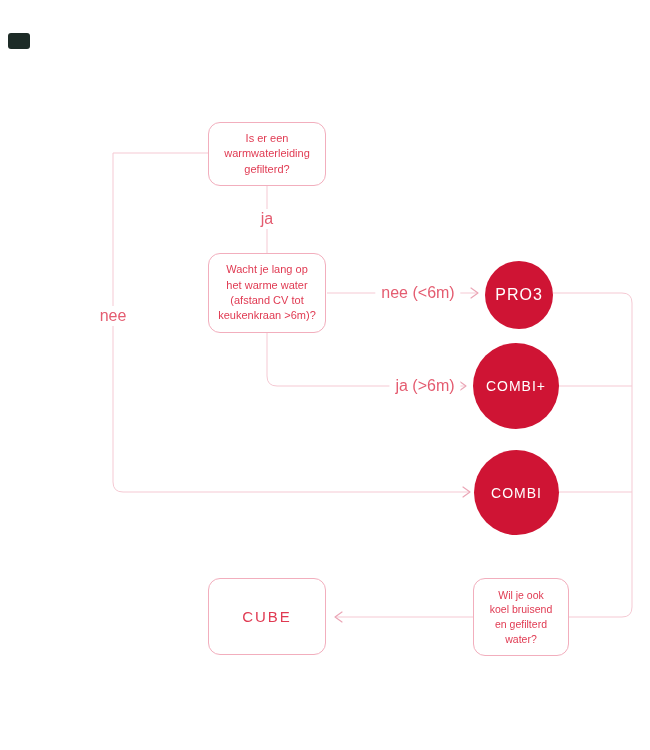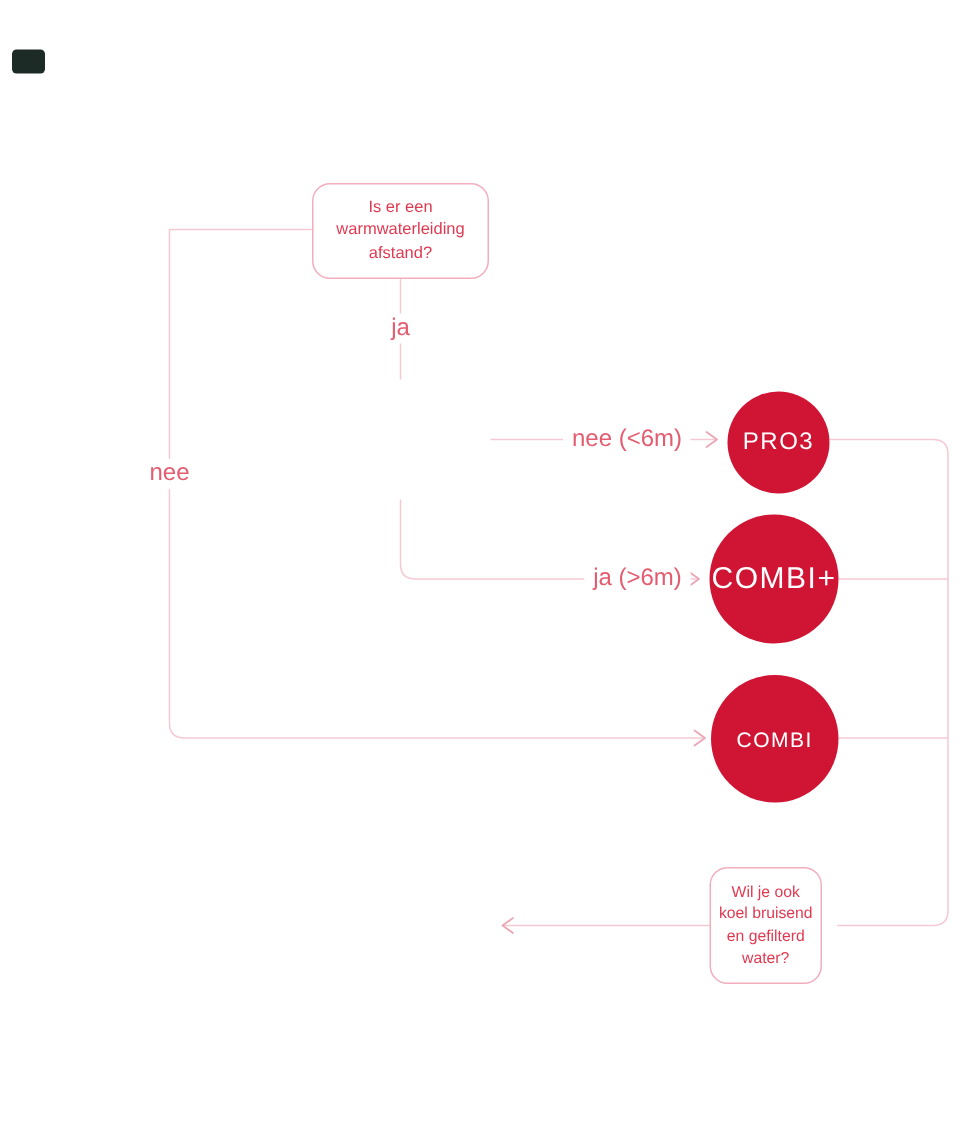--- a/index.html
+++ b/index.html
@@ -51,37 +51,37 @@
     display: flex;
     align-items: center;
     justify-content: center;
     text-align: center;
     font-size: 11px;
     line-height: 1.4;
     white-space: pre-line;
   }
   .qbox.q1 { left: 208px; top: 122px; width: 118px; height: 64px; }
   .qbox.q2 { left: 208px; top: 253px; width: 118px; height: 80px; }
-  .qbox.q3 { left: 473px; top: 578px; width: 75px;  height: 78px; font-size: 10.5px; }
+  .qbox.q3 { left: 473px; top: 578px; width: 96px;  height: 78px; font-size: 10.5px; }
   .qbox.cube {
     left: 208px; top: 578px; width: 118px; height: 77px;
     font-size: 15px; letter-spacing: 2px; white-space: normal;
   }
   .circle {
     position: absolute;
     border-radius: 50%;
     background: var(--circle-fill, #cf1434);
     color: var(--circle-text, #ffffff);
     display: flex;
     align-items: center;
     justify-content: center;
     letter-spacing: 1px;
   }
   .circle.pro3  { left: 485px; top: 261px; width: 68px; height: 68px; font-size: 16px; }
-  .circle.combiplus { left: 473px; top: 343px; width: 86px; height: 86px; font-size: 20px; }
+  .circle.combiplus { left: 473px; top: 343px; width: 86px; height: 86px; font-size: 14px; }
   .circle.combi { left: 474px; top: 450px; width: 85px; height: 85px; font-size: 14px; }
   .edge-label {
     position: absolute;
     transform: translate(-50%, -50%);
     background: #ffffff;
     padding: 1px 6px;
     font-size: 16px;
     color: var(--label-text, #e45c70);
     white-space: nowrap;
   }
@@ -115,28 +115,33 @@
     <path class="edge" d="M559 386 H632"></path>
 
     <path class="edge" d="M559 492 H632"></path>
 
     <path class="edge" d="M473 617 H335"></path>
     <path class="arrowhead" d="M342 612 L335 617 L342 622"></path>
   </svg>
 
   <div class="qbox q1">Is er een
 warmwaterleiding
-afstand?</div>
+gefilterd?</div>
 
+  <div class="qbox q2">Wacht je lang op
+het warme water
+(afstand CV tot
+keukenkraan &gt;6m)?</div>
 
   <div class="qbox q3">Wil je ook
 koel bruisend
 en gefilterd
 water?</div>
 
+  <div class="qbox cube">CUBE</div>
 
   <div class="circle pro3">PRO3</div>
 
   <div class="circle combiplus">COMBI+</div>
 
   <div class="circle combi">COMBI</div>
 
   <div class="edge-label ja">ja</div>
 
   <div class="edge-label nee">nee</div>

